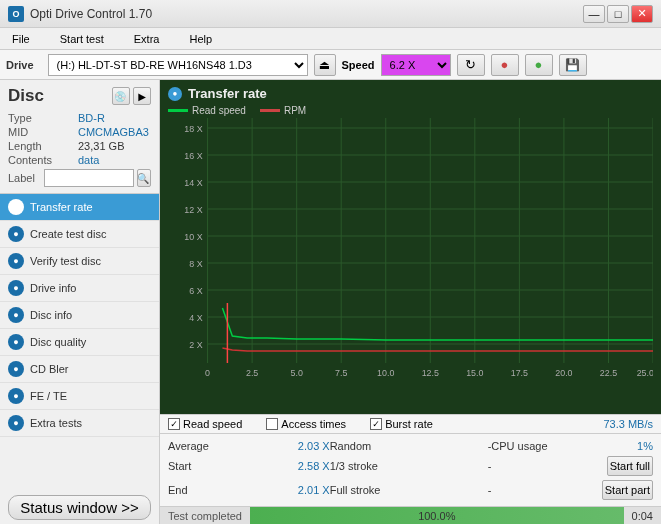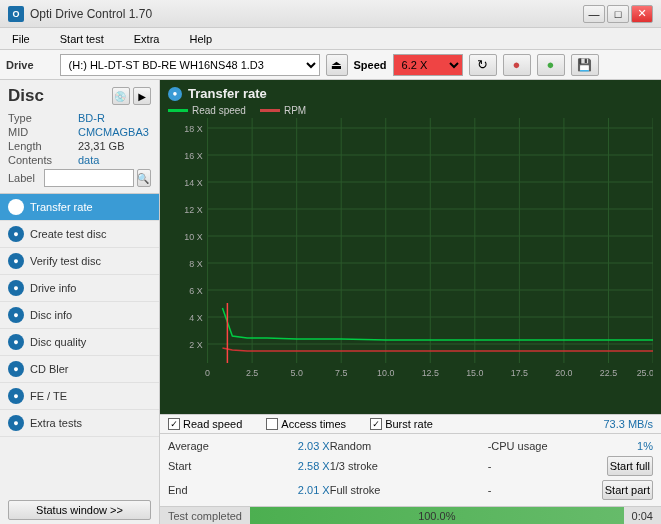--- a/index.html
+++ b/index.html
@@ -37,33 +37,33 @@
     
     .drive-bar {
       background: #f5f5f5;
       border-bottom: 1px solid #ccc;
       display: flex;
       align-items: center;
       padding: 3px 6px;
       height: 30px;
       gap: 6px;
     }
-    .drive-label { font-size: 11px; font-weight: bold; color: #333; margin-right: 20px; }
+    .drive-label { font-size: 11px; font-weight: bold; color: #333; margin-right: 8px; }
     .drive-select {
       background: white;
       border: 1px solid #aaa;
       padding: 2px 4px;
       font-size: 11px;
       height: 22px;
       flex: 1;
       max-width: 260px;
     }
     .drive-eject-btn { width: 22px; height: 22px; background: linear-gradient(to bottom, #f5f5f5, #ddd); border: 1px solid #aaa; border-radius: 2px; display: flex; align-items: center; justify-content: center; cursor: pointer; font-size: 12px; }
     .speed-label { font-size: 11px; font-weight: bold; }
-    .speed-select { background: #ef4444; border: 1px solid #aaa; padding: 2px 4px; font-size: 11px; height: 22px; width: 70px; }
+    .speed-select { background: #d946ef; border: 1px solid #aaa; padding: 2px 4px; font-size: 11px; height: 22px; width: 70px; }
     .drive-icon-btn { width: 28px; height: 22px; background: linear-gradient(to bottom, #f5f5f5, #ddd); border: 1px solid #aaa; border-radius: 2px; display: flex; align-items: center; justify-content: center; cursor: pointer; }
 
     
     .main-content { display: flex; height: calc(524px - 28px - 22px - 30px); }
 
     
     .sidebar { width: 160px; background: #f0f0f0; border-right: 1px solid #ccc; display: flex; flex-direction: column; }
 
     
     .disc-panel { padding: 6px 8px; border-bottom: 1px solid #ccc; }
@@ -82,21 +82,21 @@
     
     .nav-section { flex: 1; }
     .nav-item { display: flex; align-items: center; padding: 5px 8px; cursor: pointer; border-bottom: 1px solid #e0e0e0; gap: 6px; font-size: 11px; color: #333; }
     .nav-item.active { background: #3a9bd5; color: white; }
     .nav-item.active .nav-icon { color: white; }
     .nav-icon { width: 16px; height: 16px; border-radius: 50%; display: flex; align-items: center; justify-content: center; font-size: 9px; flex-shrink: 0; }
     .nav-icon.blue { background: #1a6ea8; color: white; }
     .nav-icon.active-icon { background: white; color: #3a9bd5; }
 
     
-    .status-btn { margin: 4px 8px; padding: 3px 6px; background: linear-gradient(to bottom, #f5f5f5, #ddd); border: 1px solid #aaa; border-radius: 2px; cursor: pointer; font-size: 11px; text-align: center; }
+    .status-btn { margin: 4px 8px; padding: 3px 6px; background: linear-gradient(to bottom, #f5f5f5, #ddd); border: 1px solid #aaa; border-radius: 10px; cursor: pointer; font-size: 15px; text-align: center; }
 
     
     .right-panel { flex: 1; display: flex; flex-direction: column; background: white; }
 
     
     .chart-container { flex: 1; position: relative; background: #1a3a1a; padding: 6px 8px 4px 8px; }
     .chart-title-bar { display: flex; align-items: center; gap: 6px; margin-bottom: 4px; }
     .chart-title-icon { width: 14px; height: 14px; border-radius: 50%; background: #3a9bd5; display: flex; align-items: center; justify-content: center; font-size: 8px; color: white; }
     .chart-title { font-size: 13px; font-weight: bold; color: #eee; }
     .legend { display: flex; gap: 14px; margin-bottom: 2px; }

